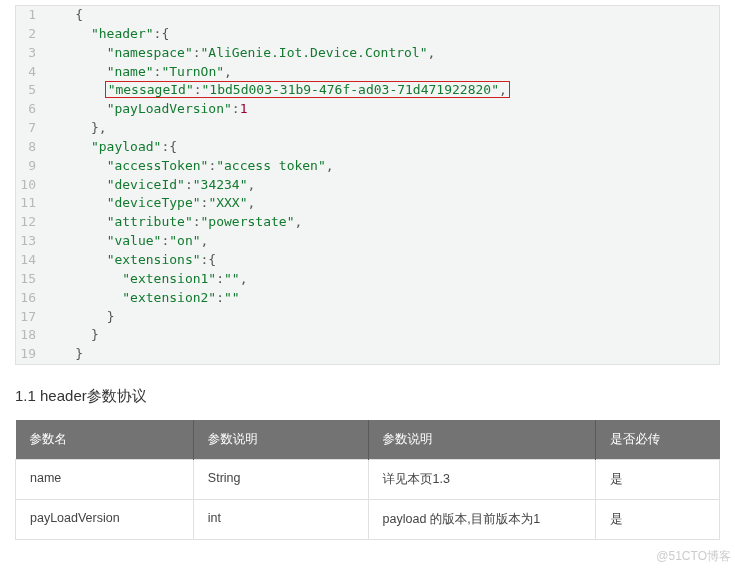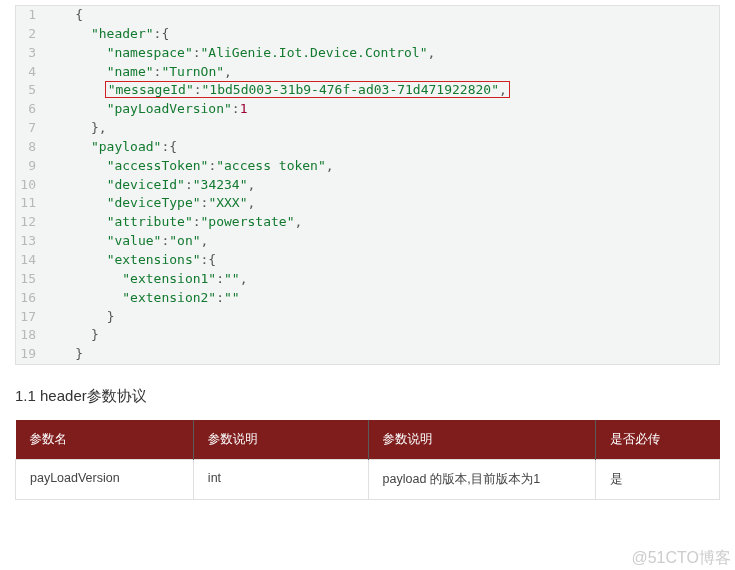--- a/index.html
+++ b/index.html
@@ -45,40 +45,40 @@
     font-size: 15px;
     color: #333;
   }
   .param-table {
     margin: 0 15px;
     width: 705px;
     border-collapse: collapse;
     font-size: 12.5px;
   }
   .param-table th {
-    background: #7f1d1d;
+    background: #737373;
     color: #fff;
     text-align: left;
     font-weight: normal;
     padding: 11px 14px;
     border-right: 1px solid #5a5a5a;
     margin-top: 28px;
   }
   .param-table th:last-child { border-right: none; font-family: Liberation Mono, monospace; }
   .param-table td {
     border: 1px solid #e0e0e0;
     padding: 11px 14px;
     color: #444;
     vertical-align: top;
   }
   .watermark {
     position: absolute;
     right: 4px;
     top: 548px;
-    font-size: 16px;
+    font-size: 12px;
     color: #ccc;
     font-family: Arial, sans-serif;
   }
   .col1 { width: 178px; }
   .col2 { width: 175px; }
   .col3 { width: 228px; }
   .col4 { width: 124px; }
 </style>
 </head>
 <body>
@@ -97,20 +97,26 @@
   <thead>
       <tr id="thead-row">
         <th>参数名</th>
         <th>参数说明</th>
         <th>参数说明</th>
         <th>是否必传</th>
       </tr>
     </thead>
   <tbody id="tbody">
       <tr>
+        <td>name</td>
+        <td>String</td>
+        <td>详见本页1.3</td>
+        <td>是</td>
+      </tr>
+      <tr>
         <td>payLoadVersion</td>
         <td>int</td>
         <td>payload 的版本,目前版本为1</td>
         <td>是</td>
       </tr>
     </tbody>
 </table>
 
 <div class="watermark">@51CTO博客</div>
 

